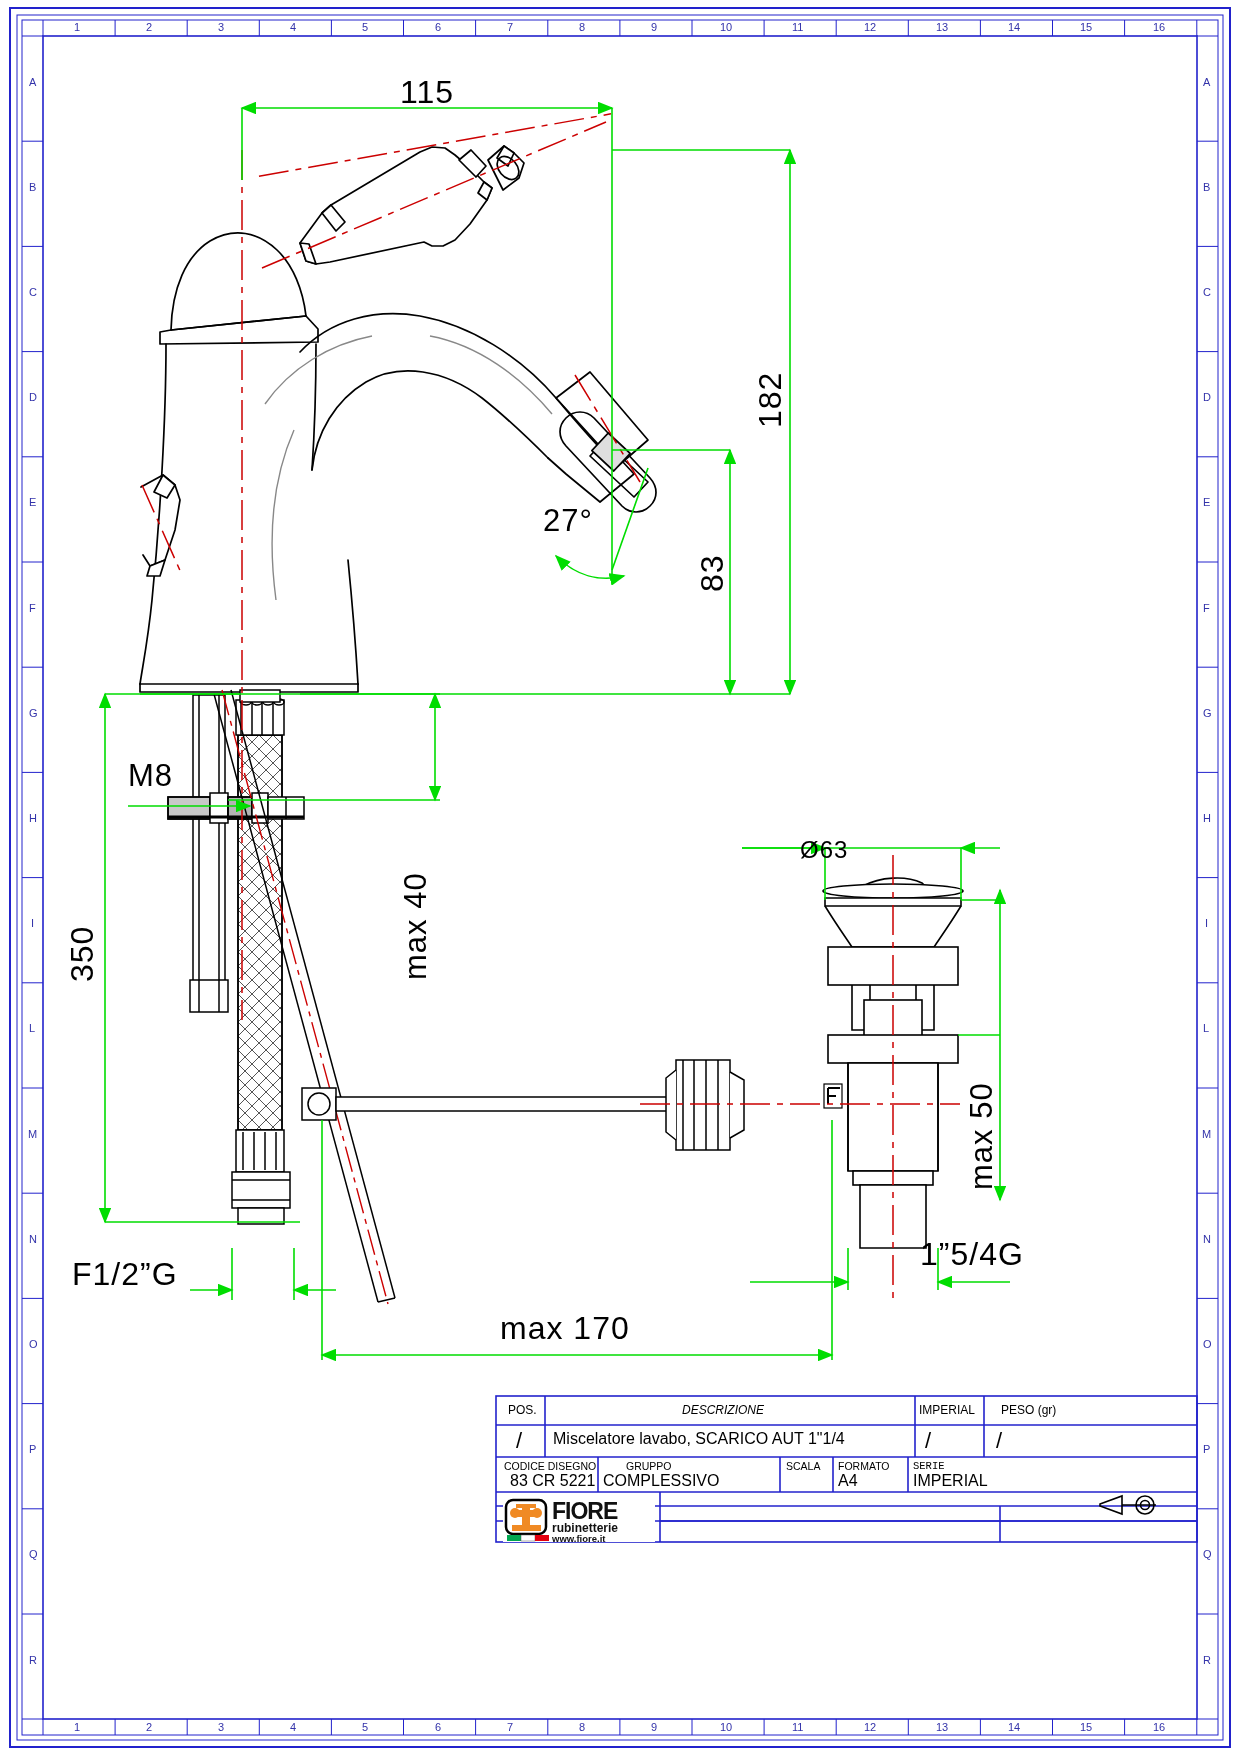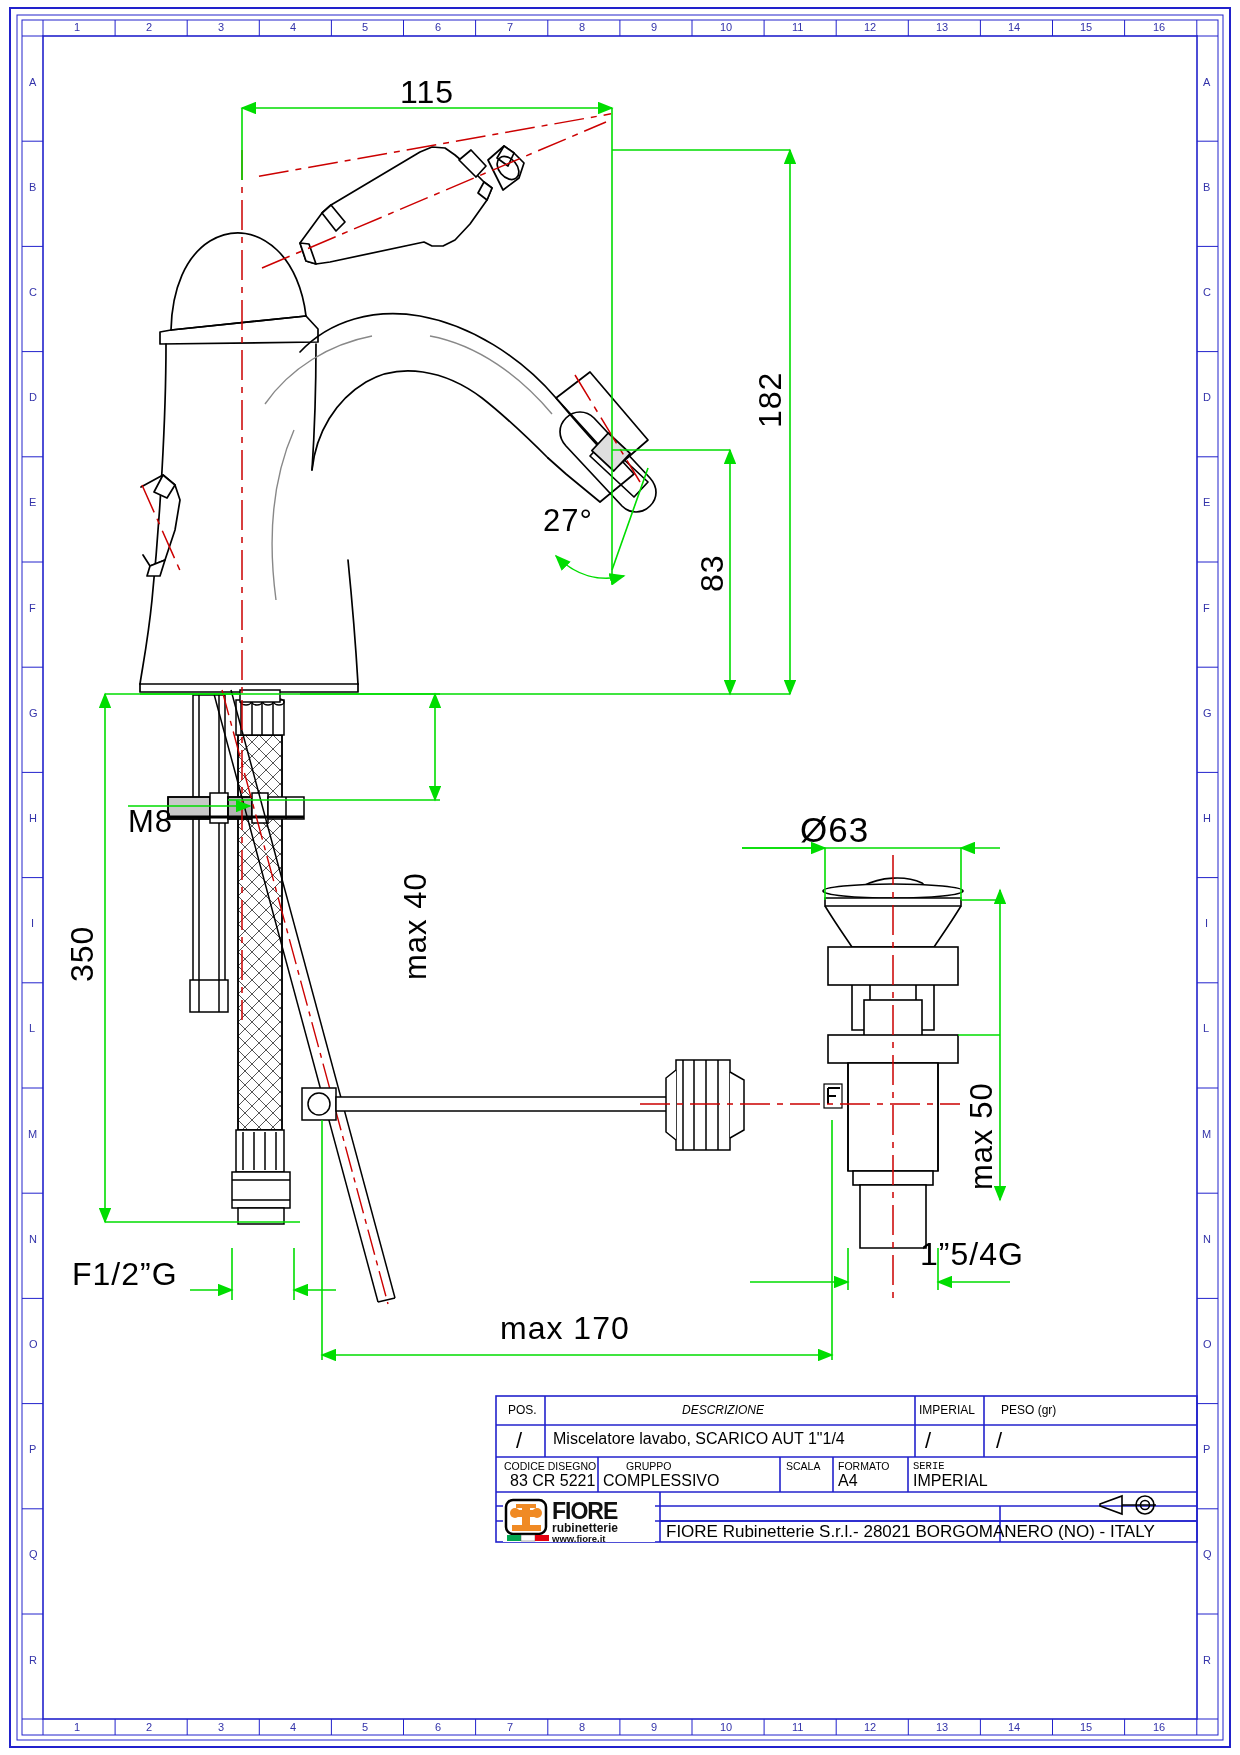--- a/index.html
+++ b/index.html
@@ -436,25 +436,25 @@
 <div class="zone" style="left:1203px;top:1233px;">N</div>
 <div class="zone" style="left:1203px;top:1338px;">O</div>
 <div class="zone" style="left:1203px;top:1443px;">P</div>
 <div class="zone" style="left:1203px;top:1548px;">Q</div>
 <div class="zone" style="left:1203px;top:1654px;">R</div>
 
 <div class="txt dimtxt" style="left:400px;top:74px;font-size:32px;">115</div>
 <div class="txt dimtxt" style="left:752px;top:428px;font-size:32px;transform:rotate(-90deg);transform-origin:left top;">182</div>
 <div class="txt dimtxt" style="left:694px;top:592px;font-size:32px;transform:rotate(-90deg);transform-origin:left top;">83</div>
 <div class="txt dimtxt" style="left:543px;top:503px;font-size:31px;">27°</div>
-<div class="txt dimtxt" style="left:128px;top:758px;font-size:31px;margin-top:46px;">M8</div>
+<div class="txt dimtxt" style="left:128px;top:758px;font-size:31px;">M8</div>
 <div class="txt dimtxt" style="left:64px;top:982px;font-size:32px;transform:rotate(-90deg);transform-origin:left top;">350</div>
 <div class="txt dimtxt" style="left:398px;top:980px;font-size:31px;transform:rotate(-90deg);transform-origin:left top;">max 40</div>
 <div class="txt dimtxt" style="left:72px;top:1256px;font-size:32px;">F1/2”G</div>
-<div class="txt dimtxt" style="left:800px;top:810px;font-size:35px;">Ø63</div>
+<div class="txt dimtxt" style="left:800px;top:836px;font-size:24px;">Ø63</div>
 <div class="txt dimtxt" style="left:964px;top:1190px;font-size:31px;transform:rotate(-90deg);transform-origin:left top;">max 50</div>
 <div class="txt dimtxt" style="left:920px;top:1236px;font-size:32px;">1”5/4G</div>
 <div class="txt dimtxt" style="left:500px;top:1310px;font-size:32px;">max  170</div>
 
 <div class="tblock hdr" style="left:508px;top:1403px;">POS.</div>
 <div class="tblock hdr" style="left:682px;top:1403px;font-style:italic;">DESCRIZIONE</div>
 <div class="tblock hdr" style="left:919px;top:1403px;">IMPERIAL</div>
 <div class="tblock hdr" style="left:1001px;top:1403px;">PESO (gr)</div>
 
 <div class="tblock val" style="left:516px;top:1428px;font-size:22px;">/</div>
@@ -467,15 +467,14 @@
 <div class="tblock hdrsm" style="left:786px;top:1460px;">SCALA</div>
 <div class="tblock hdrsm" style="left:838px;top:1460px;">FORMATO</div>
 <div class="tblock hdrsm" style="left:913px;top:1460px;font-family:Liberation Mono, monospace;">SERIE</div>
 
 <div class="tblock val" style="left:510px;top:1472px;">83 CR 5221</div>
 <div class="tblock val" style="left:603px;top:1472px;">COMPLESSIVO</div>
 <div class="tblock val" style="left:786px;top:1472px;"></div>
 <div class="tblock val" style="left:838px;top:1472px;">A4</div>
 <div class="tblock val" style="left:913px;top:1472px;">IMPERIAL</div>
 
-<div class="tblock" style="left:666px;top:1522px;font-size:17px;">FIORE Rubinetterie S.r.l.- 28021 BORGOMANERO (NO) - ITALY</div>
 
 </div>
 
 </body></html>

